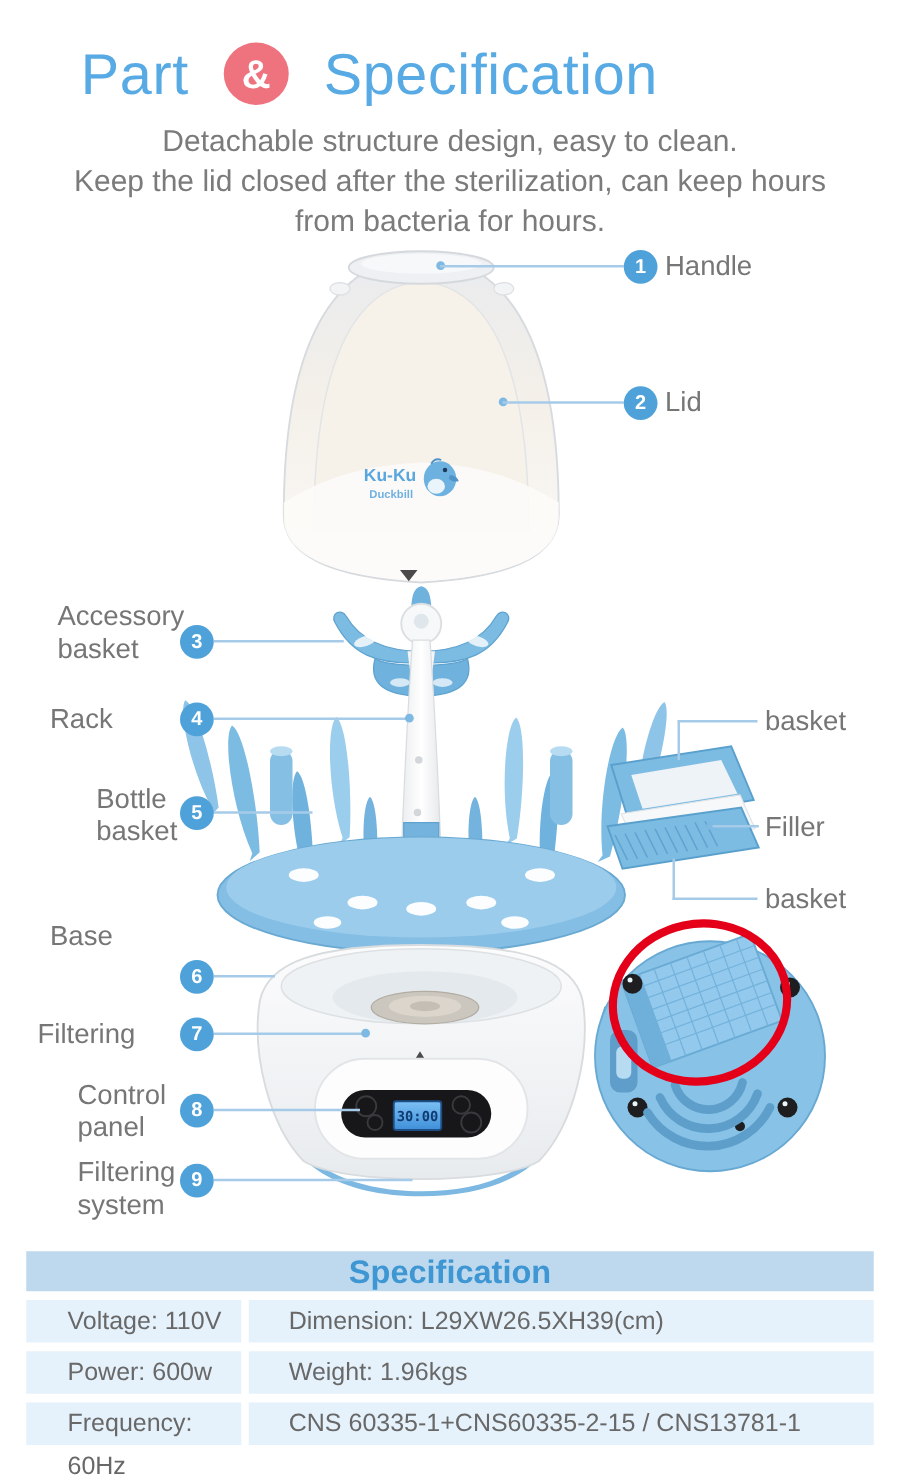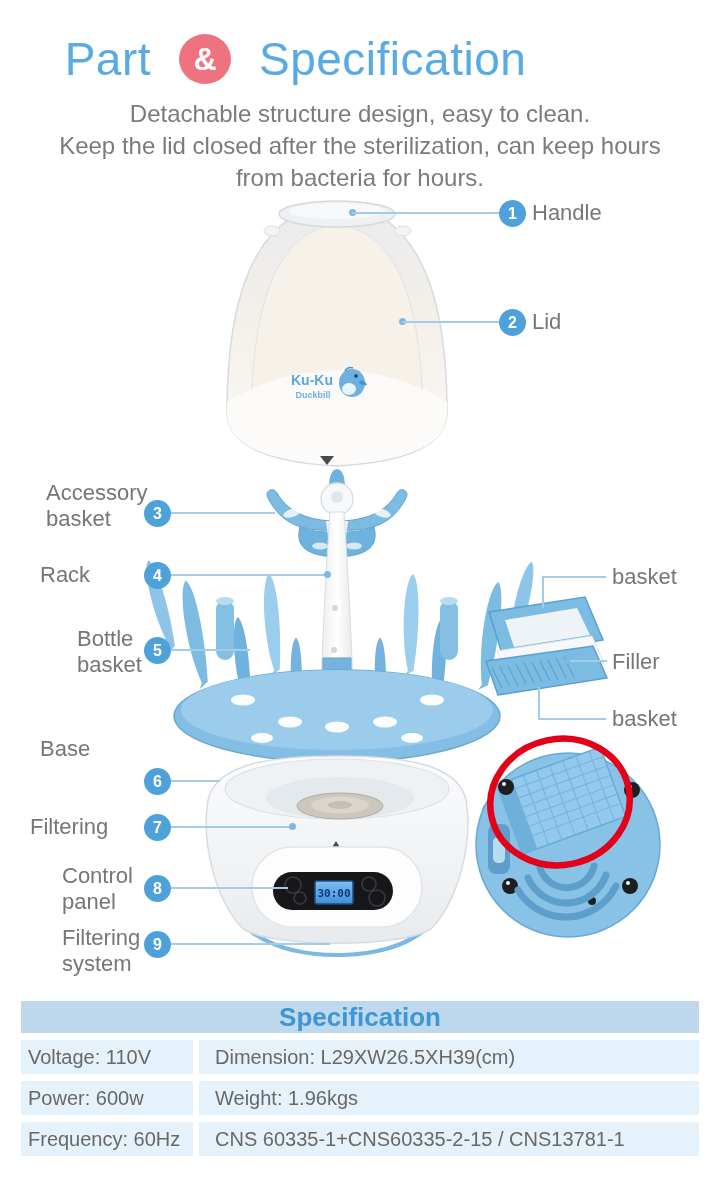--- a/index.html
+++ b/index.html
@@ -27,22 +27,22 @@
   .cline-v { position:absolute; width:2px; background:#a6cbe9; z-index:4; }
   .cdot { position:absolute; width:7px; height:7px; border-radius:50%; background:#7db9e2; z-index:4; }
 
   
   .spec { position:absolute; left:21px; top:1001px; width:678px; }
   .spec-header { height:32px; background:#bed9ee; text-align:center; line-height:32px;
                  font-size:26px; font-weight:700; color:#3e96d3; }
   .spec-row { display:flex; gap:6px; margin-top:7px; }
   .spec-row:first-of-type { margin-top:6px; }
   .spec-cell { background:#e6f2fb; height:34px; line-height:34px; font-size:20px; color:#686868; }
-  .spec-cell.l { width:172px; padding-left:7px; }
-  .spec-cell.r { flex:1; padding-left:16px; }
+  .spec-cell.l { width:172px; padding-left:33px; }
+  .spec-cell.r { flex:1; padding-left:32px; }
 
   .illu { position:absolute; left:0; top:190px; width:720px; height:810px; z-index:1; }
 </style>
 </head>
 <body>
 
 <div class="page">
 
   <div class="title-row">
     <span class="title-word">Part</span>

